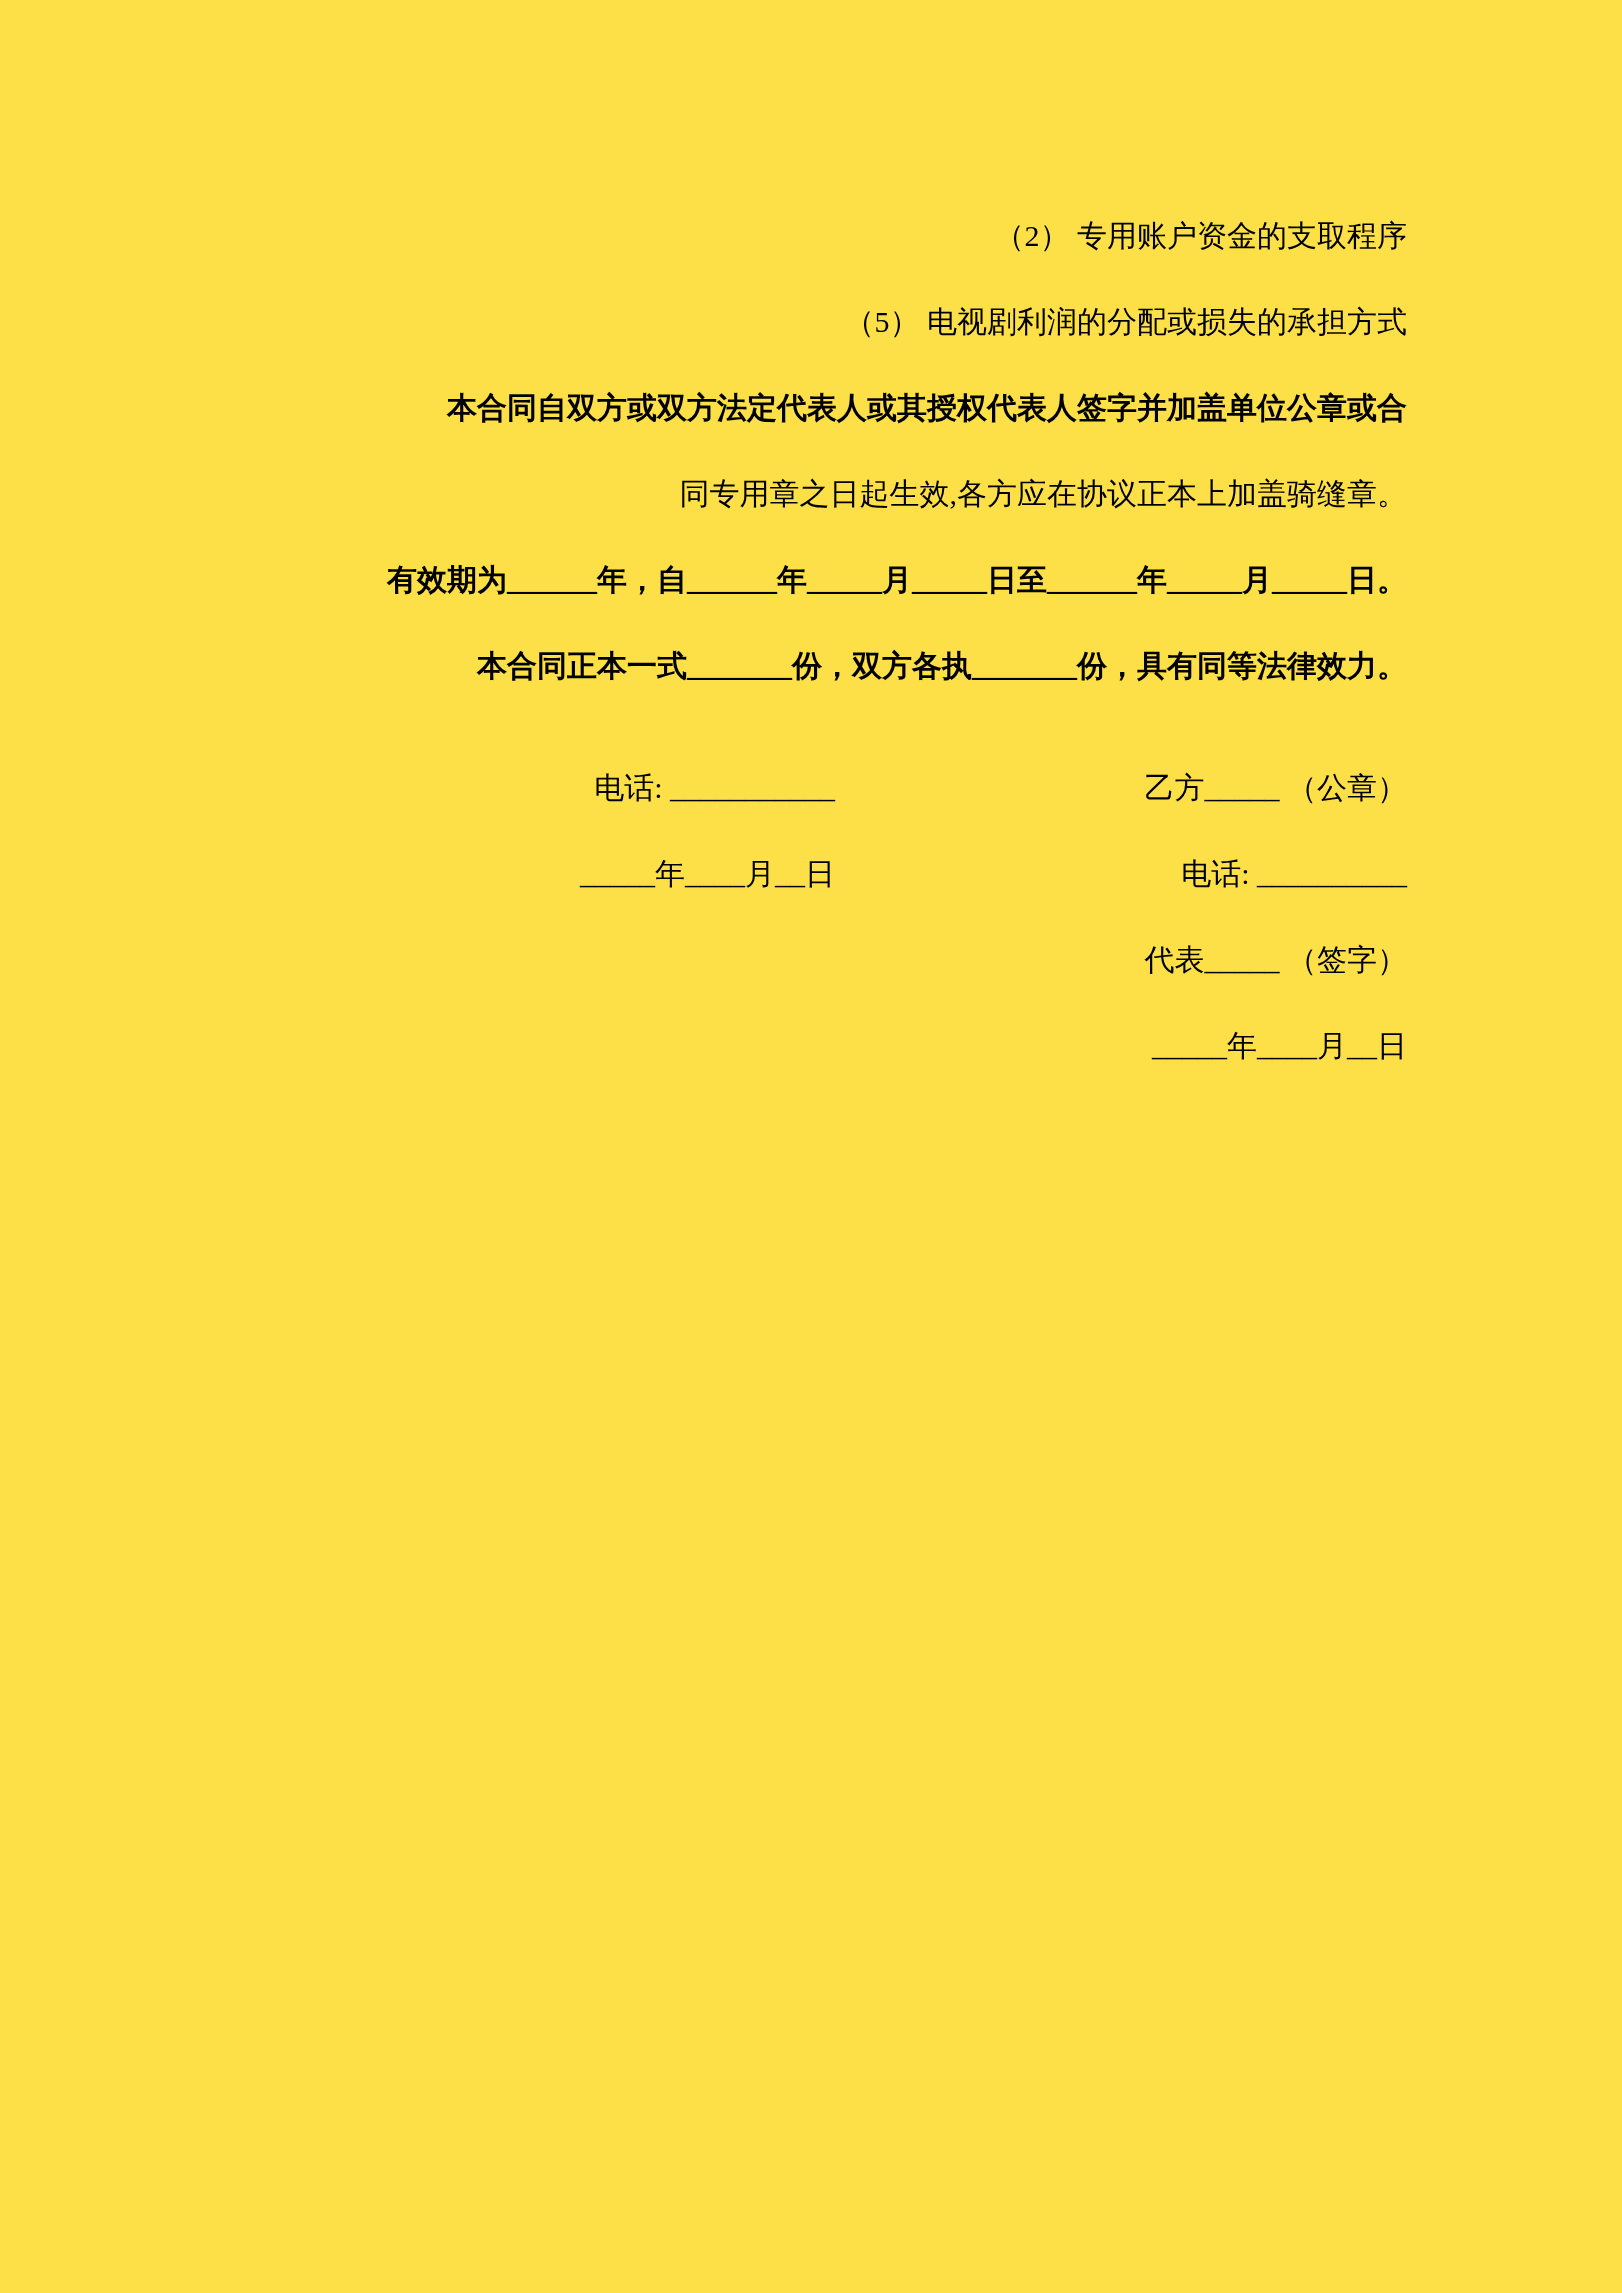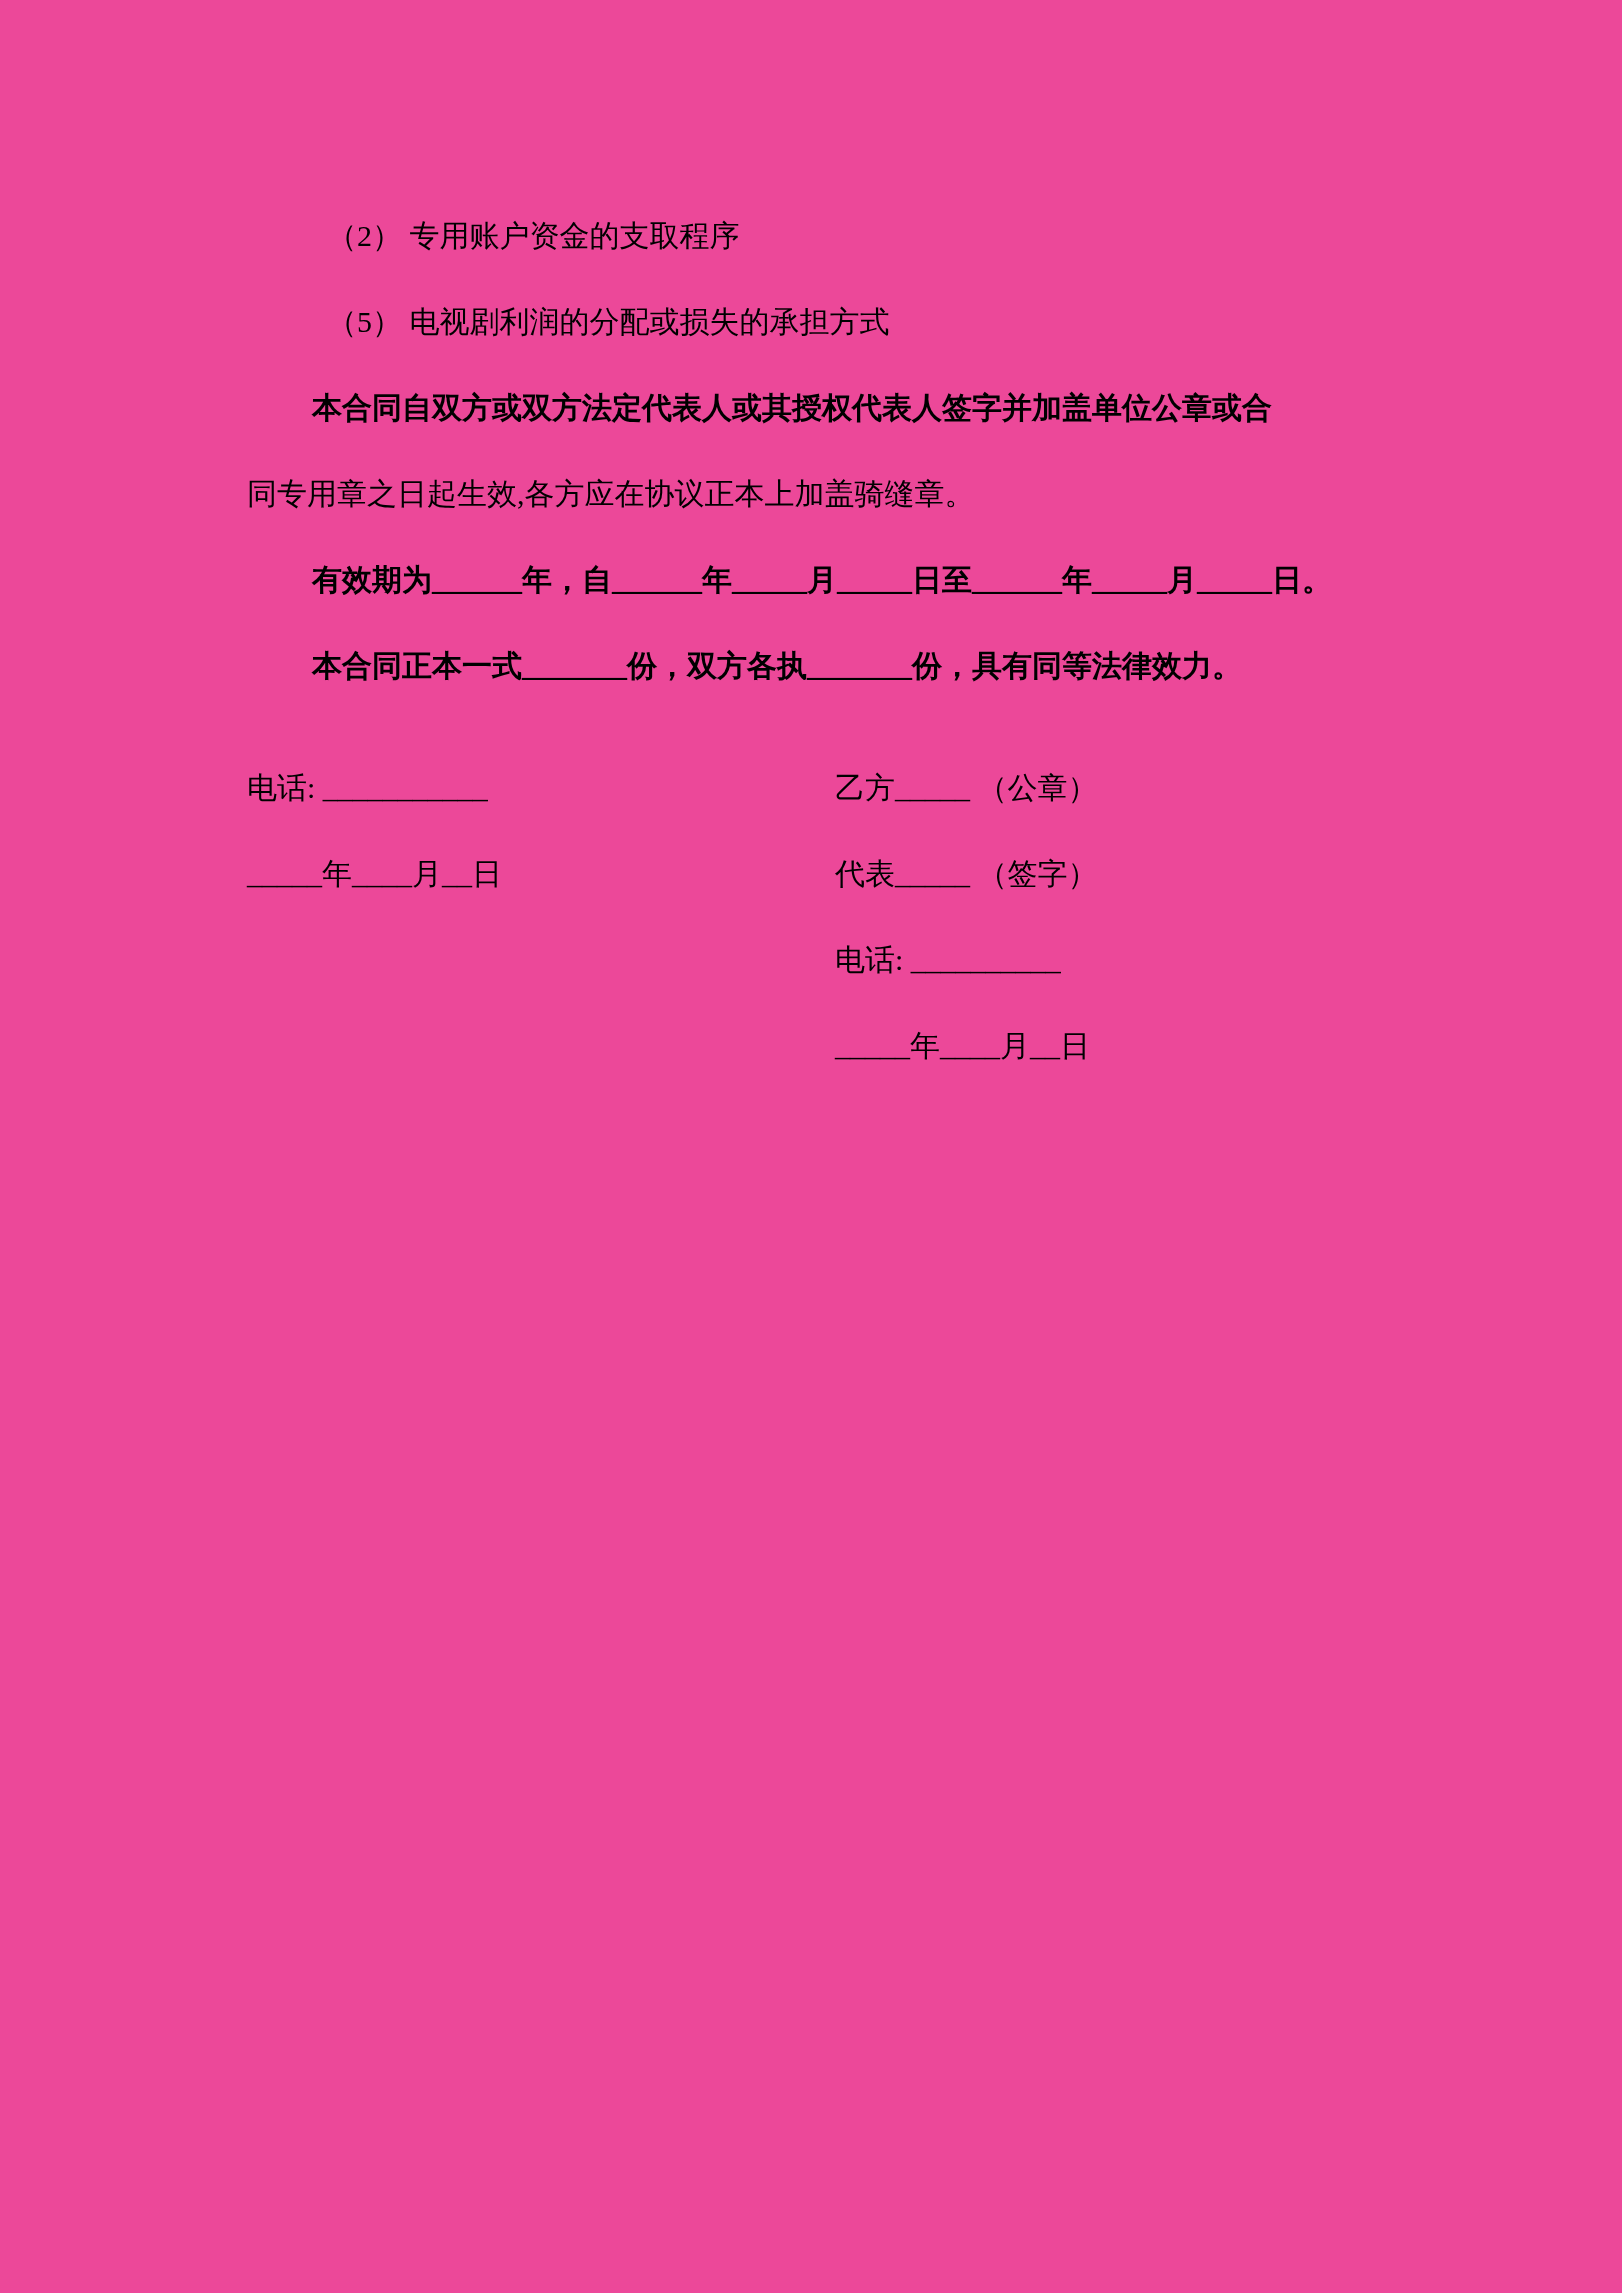--- a/index.html
+++ b/index.html
@@ -5,25 +5,26 @@
     html, body {
       margin: 0;
       padding: 0;
       background: #e8e8e8;
     }
     .page {
       position: relative;
       width: 1623px;
       height: 2294px;
       margin: 0 auto;
-      background: #ec4899;
+      background: #fde047;
       color: #000000;
       font-family: "Liberation Serif", "DejaVu Serif", serif;
       font-size: 30px;
       overflow: hidden;
+      text-align: right;
     }
     .content {
       padding: 193px 216px 0 247px;
     }
     .line {
       height: 86px;
       line-height: 86px;
       white-space: pre;
       overflow: visible;
     }
@@ -68,21 +69,21 @@
 
     <div class="line indent-para">本合同正本一式_______份，双方各执_______份，具有同等法律效力。</div>
 
     <div class="signature-block">
       <div class="sig-col-a">
         <div class="line">电话: ___________</div>
         <div class="line">_____年____月__日</div>
       </div>
       <div class="sig-col-b">
         <div class="line">乙方_____ （公章）</div>
+        <div class="line">电话: __________</div>
         <div class="line">代表_____ （签字）</div>
-        <div class="line">电话: __________</div>
         <div class="line">_____年____月__日</div>
       </div>
     </div>
 
   </div>
 </div>
 
 
 </body></html>

